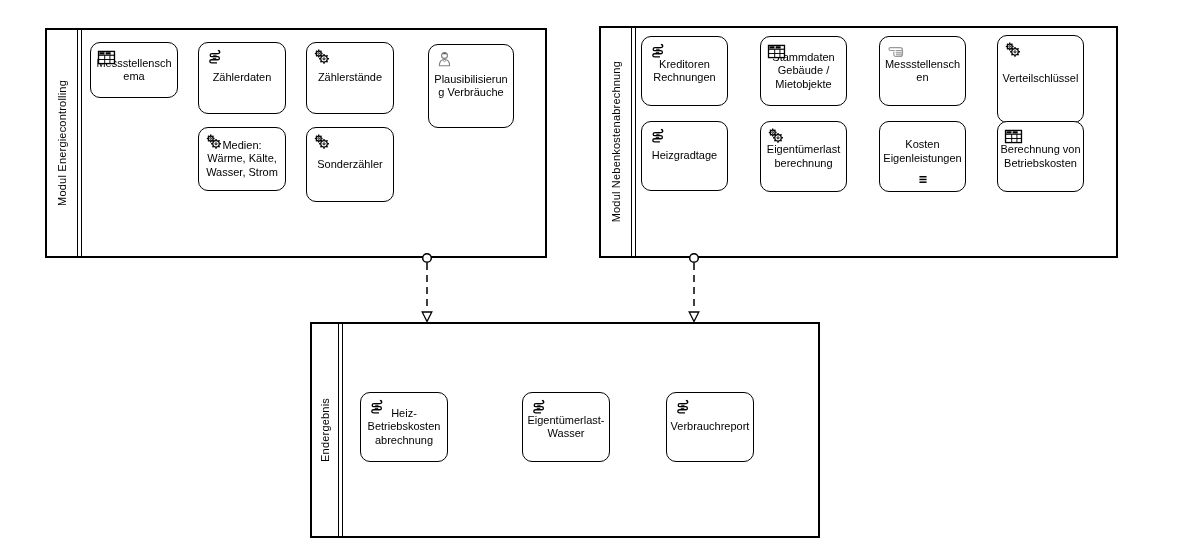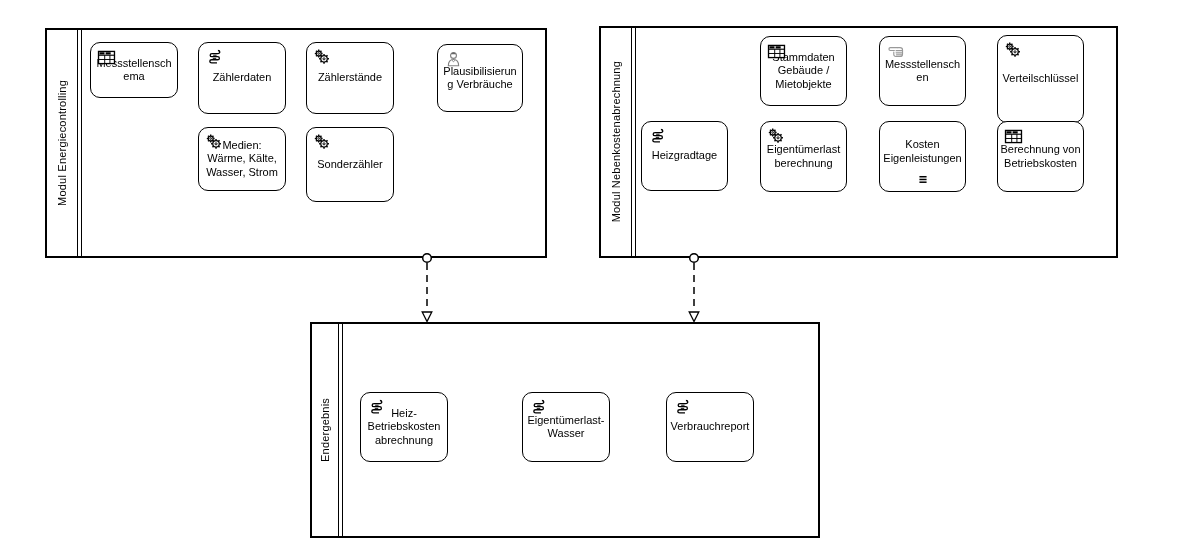--- a/index.html
+++ b/index.html
@@ -130,21 +130,21 @@
           <use href="#sym-scroll"></use>
         </svg>
       <div class="card-label">Zählerdaten</div>
     </div>
     <div class="card" style="left:259px;top:12px;width:88px;height:72px">
       <svg class="card-icon">
           <use href="#sym-gears"></use>
         </svg>
       <div class="card-label">Zählerstände</div>
     </div>
-    <div class="card" style="left:390px;top:14px;width:86px;height:68px">
+    <div class="card" style="left:381px;top:14px;width:86px;height:84px">
       <svg class="card-icon">
           <use href="#sym-person"></use>
         </svg>
       <div class="card-label">Plausibilisierun
 g Verbräuche</div>
     </div>
     <div class="card" style="left:151px;top:97px;width:88px;height:64px">
       <svg class="card-icon">
           <use href="#sym-gears"></use>
         </svg>
@@ -159,20 +159,27 @@
       <div class="card-label">Sonderzähler</div>
     </div>
   </div>
 
   <div class="pool" style="left:599px;top:26px;width:519px;height:232px">
     <div class="pool-strip">
       <span class="pool-title">Modul Nebenkostenabrechnung</span>
     </div>
     <div class="pool-divider" style="left:34px"></div>
 
+    <div class="card" style="left:40px;top:8px;width:87px;height:70px">
+      <svg class="card-icon">
+          <use href="#sym-scroll"></use>
+        </svg>
+      <div class="card-label">Kreditoren
+Rechnungen</div>
+    </div>
     <div class="card" style="left:159px;top:8px;width:87px;height:70px">
       <svg class="card-icon">
           <use href="#sym-table"></use>
         </svg>
       <div class="card-label">Stammdaten
 Gebäude /
 Mietobjekte</div>
     </div>
     <div class="card" style="left:278px;top:8px;width:87px;height:70px">
       <svg class="card-icon">

